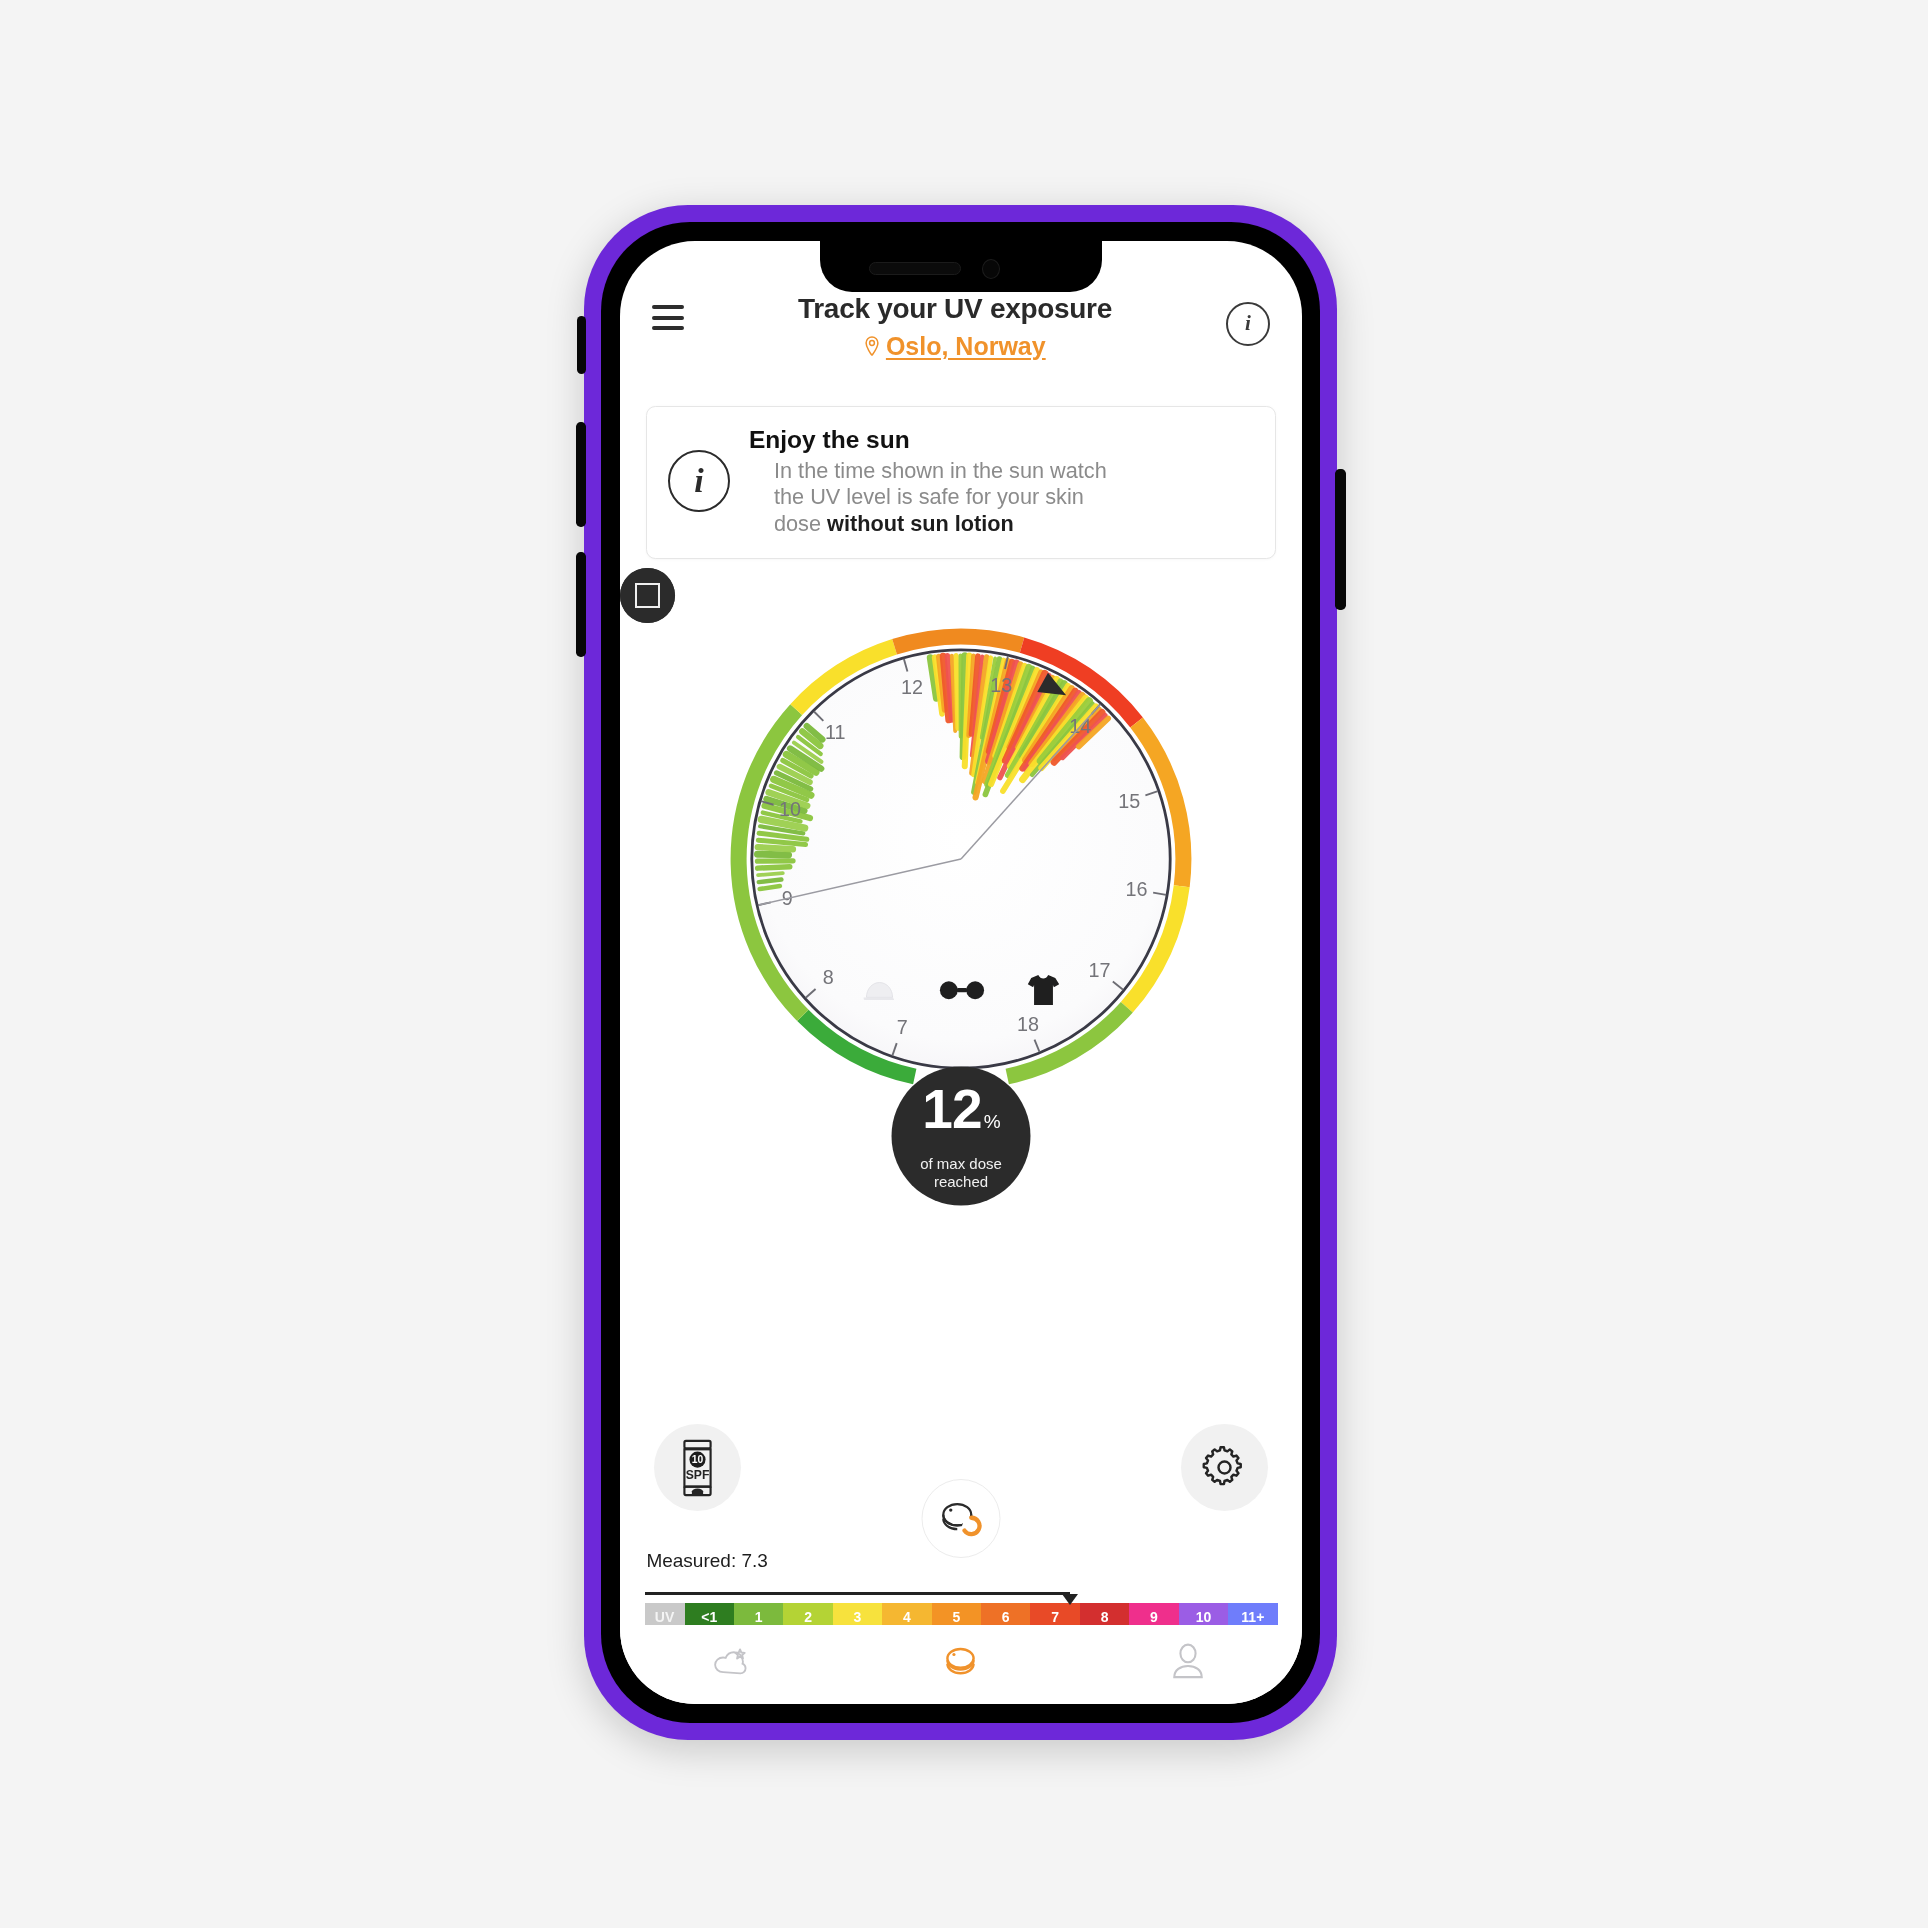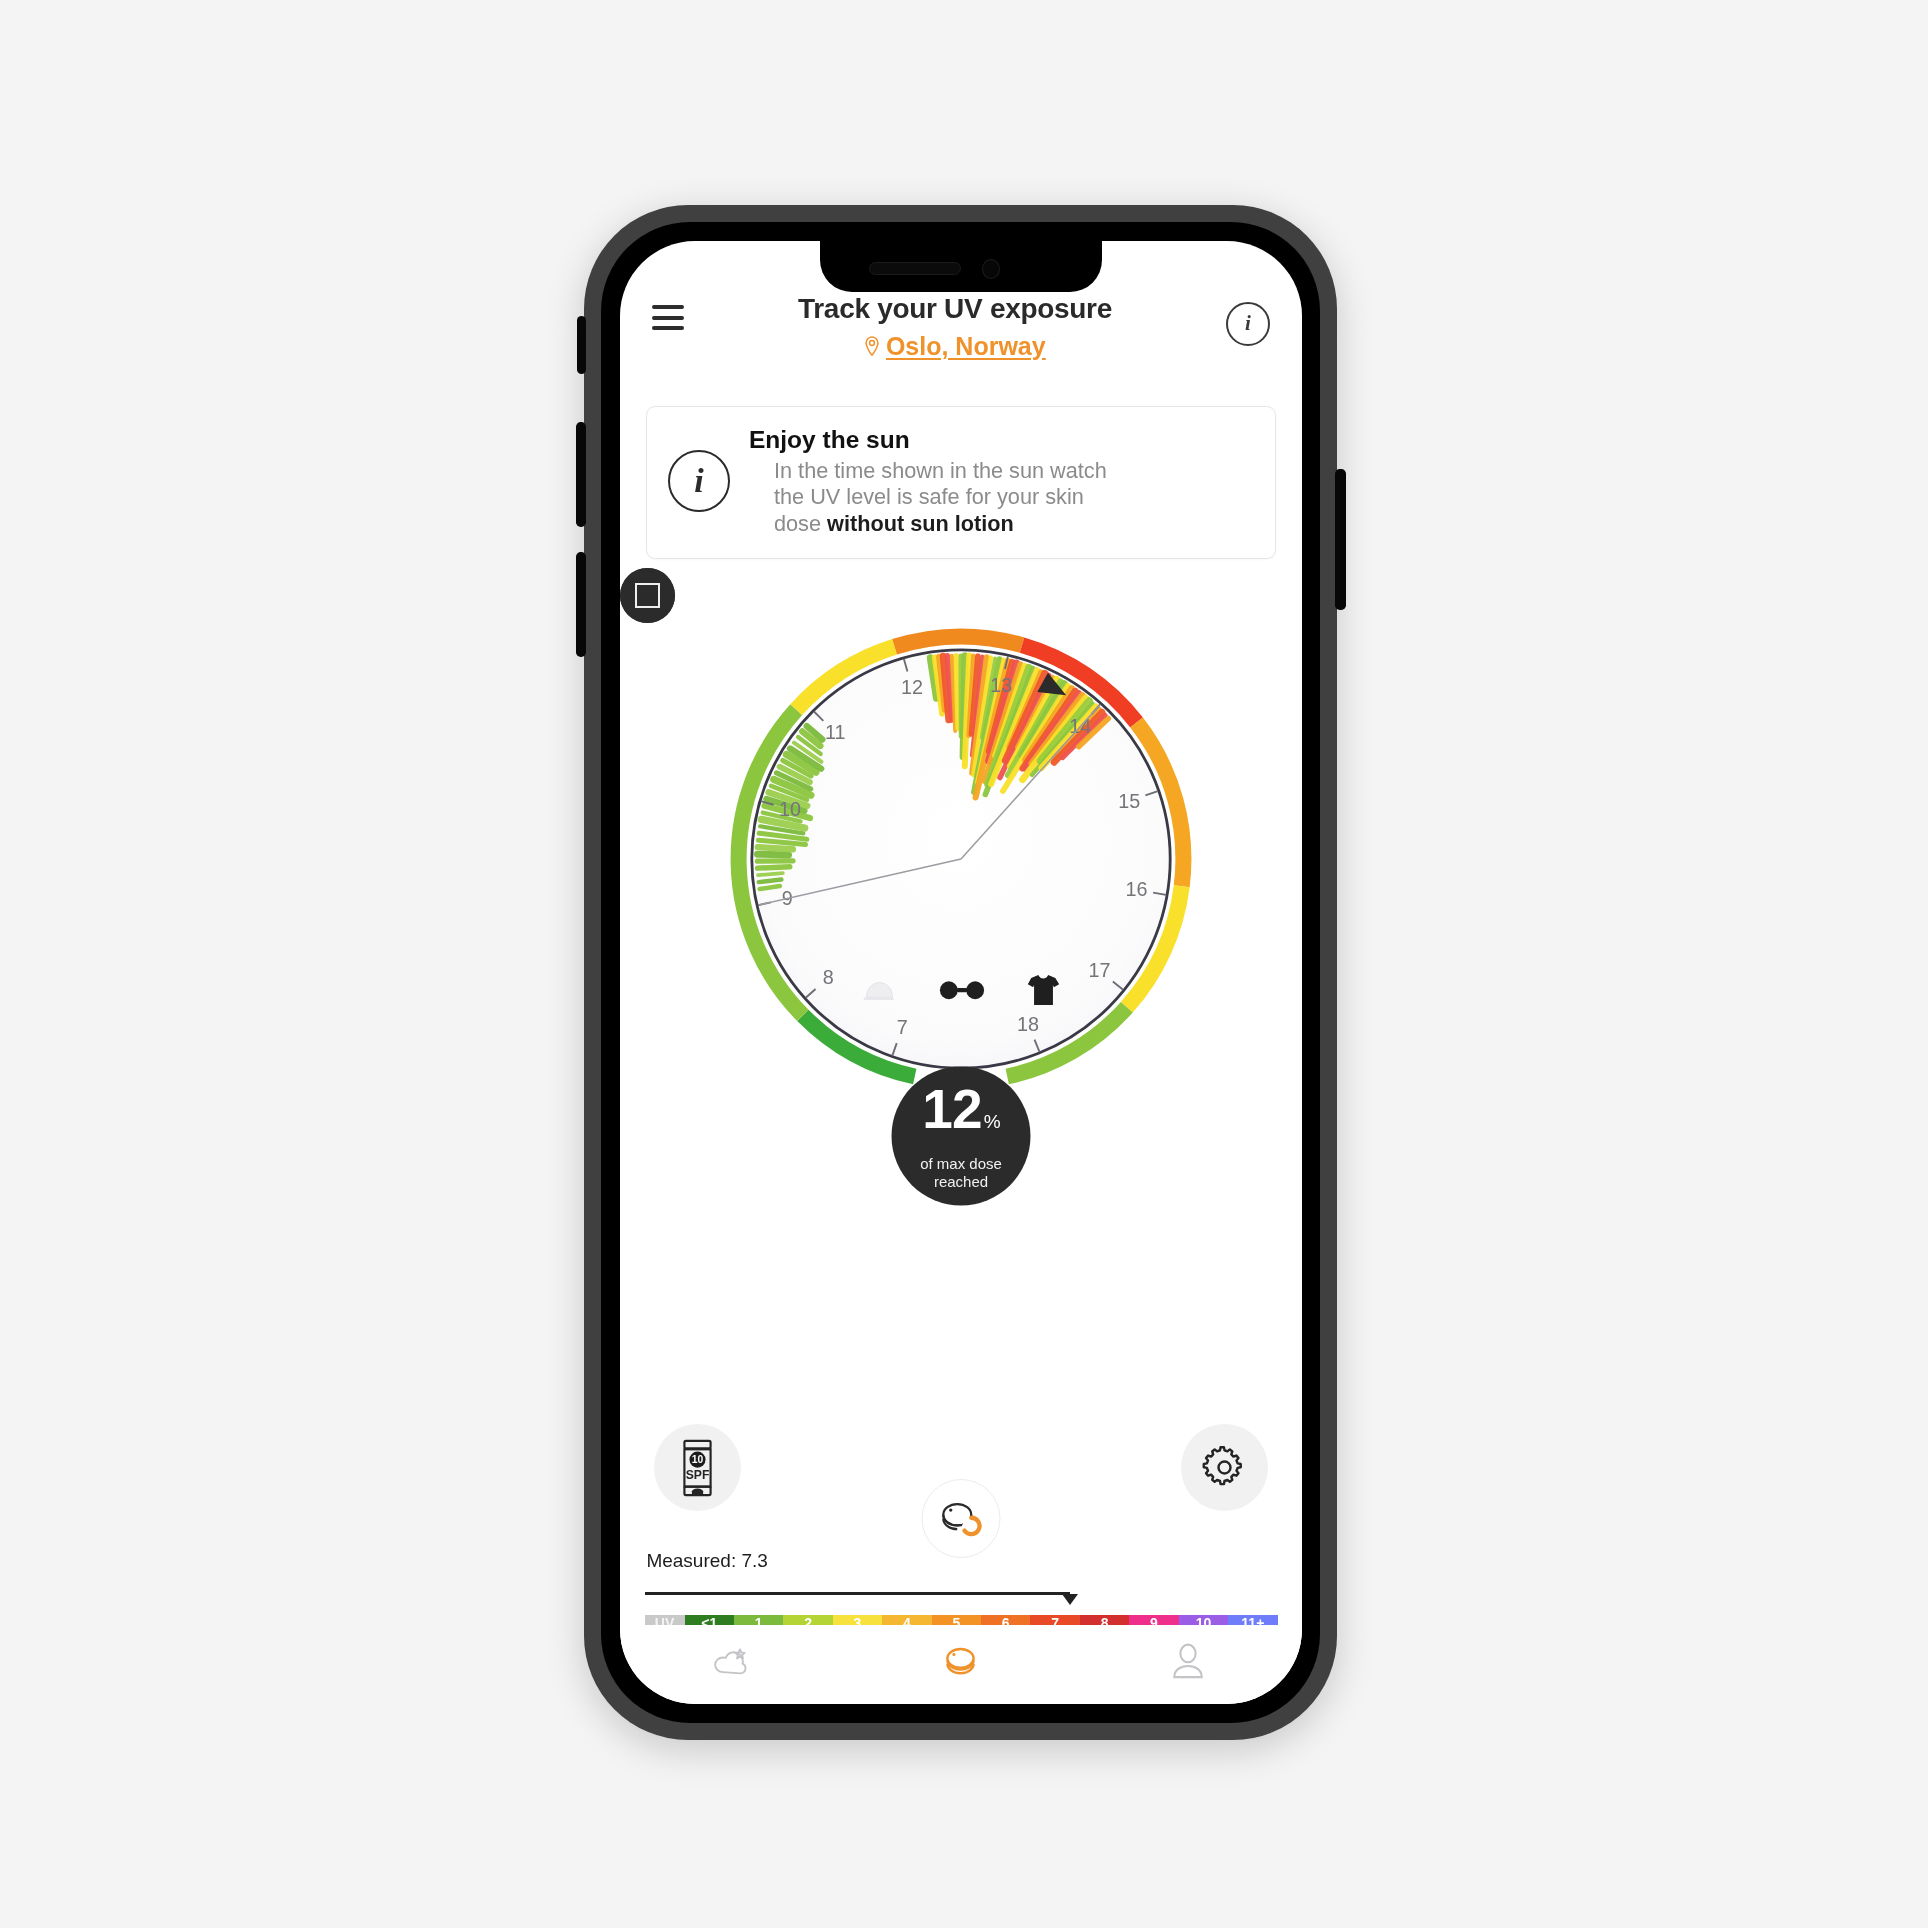--- a/index.html
+++ b/index.html
@@ -8,21 +8,21 @@
     background:#f4f4f4;
     font-family:"Liberation Sans", sans-serif;
     overflow:hidden;
   }
   .stage{position:relative;width:1928px;height:1928px;}
 
   
   .phone{
     position:absolute;left:584px;top:205px;
     width:753px;height:1535px;
-    background:#404040;
+    background:#6d28d9;
     border-radius:104px;
     box-shadow:0 9.4px 38px rgba(0,0,0,.18);
   }
   .phone-inner-bezel{
     position:absolute;inset:17px;
     border-radius:89px;background:#000;
   }
   .screen{
     position:absolute;left:36px;top:36px;
     width:682px;height:1463px;
@@ -143,21 +143,21 @@
   
   .measure-block{position:absolute;left:0;right:0;bottom:73px;padding:0 24.5px;}
   .measured-label{font-size:19px;color:#1d1d1d;margin-bottom:20px;padding-left:1.9px;}
   .measure-line{position:relative;height:11.3px;}
   .measure-line .ln{position:absolute;left:0;top:0;height:2.8px;background:#222;}
   .measure-line .caret{
     position:absolute;top:1.9px;width:0;height:0;
     border-left:8.5px solid transparent;border-right:8.5px solid transparent;
     border-top:11.3px solid #222;transform:translateX(-50%);
   }
-  .uv-bar{display:flex;height:28px;width:100%;align-items:flex-end;}
+  .uv-bar{display:flex;height:28px;width:100%;}
   .uv-cell{
     flex:1;display:flex;align-items:center;justify-content:center;
     font-size:14px;font-weight:700;color:#fff;
   }
   .uv-cell.uv-head{flex:0 0 40px;background:#c9c9c9;color:#f4f4f4;}
 
   
   .navbar{
     position:absolute;left:0;right:0;bottom:0;height:73px;background:#fff;
     display:flex;align-items:center;justify-content:space-around;

